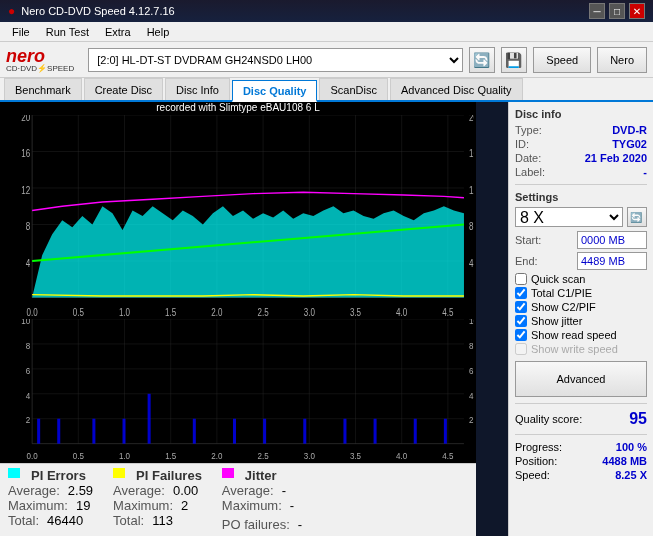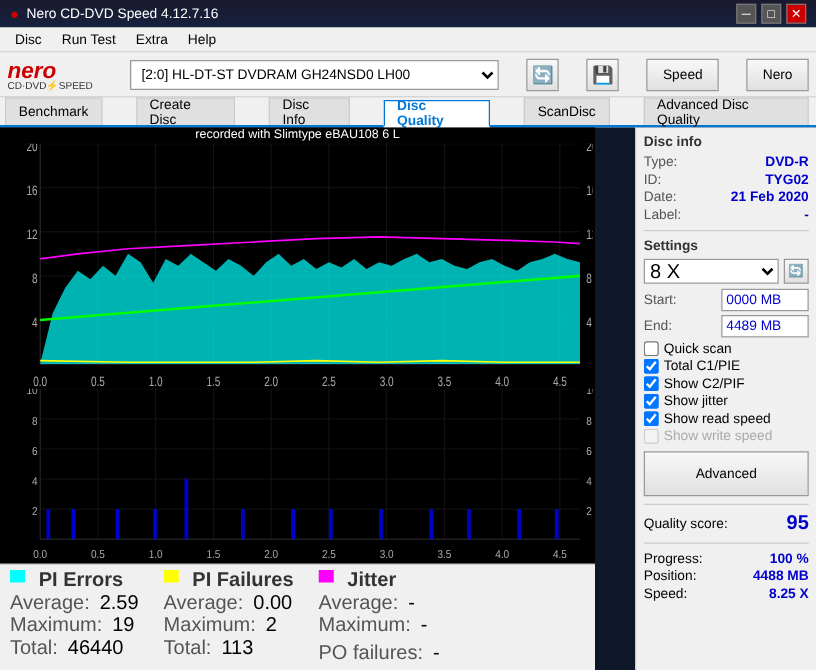--- a/index.html
+++ b/index.html
@@ -44,21 +44,21 @@
     }
 
     
     .toolbar {
       background: #f0f0f0;
       display: flex;
       align-items: center;
       padding: 3px 6px;
       height: 36px;
       border-bottom: 1px solid #ccc;
-      gap: 22px;
+      gap: 6px;
     }
     .logo-area {
       display: flex;
       align-items: center;
       margin-right: 8px;
     }
     .logo-nero {
       font-size: 18px;
       font-weight: bold;
       color: #cc0000;
@@ -97,21 +97,20 @@
 
     
     .tab-bar {
       background: #f0f0f0;
       display: flex;
       align-items: flex-end;
       padding: 0 4px;
       height: 24px;
       border-bottom: 2px solid #0078d7;
       font-size: 11px;
-      gap: 25px;
     }
     .tab {
       padding: 3px 10px;
       border: 1px solid #ccc;
       border-bottom: none;
       background: #e0e0e0;
       cursor: pointer;
       height: 22px;
       display: flex; align-items: center;
       margin-right: 2px;
@@ -138,21 +137,21 @@
       font-size: 10px;
       margin-bottom: 2px;
     }
 
     
     .stats-bar {
       background: #f0f0f0;
       display: flex;
       padding: 4px 8px;
       border-top: 1px solid #ccc;
-      font-size: 16px;
+      font-size: 13px;
       gap: 20px;
     }
     .stat-group { display: flex; flex-direction: column; }
     .stat-label { color: #333; font-weight: bold; }
     .stat-row { display: flex; gap: 8px; }
     .stat-key { color: #555; }
     .stat-val { color: #000; }
     .legend-box {
       width: 12px; height: 10px;
       display: inline-block;
@@ -257,21 +256,21 @@
     <span>Nero CD-DVD Speed 4.12.7.16</span>
   </div>
   <div class="title-bar-controls">
     <div class="title-bar-btn">─</div>
     <div class="title-bar-btn">□</div>
     <div class="title-bar-btn" style="background:#cc0000;">✕</div>
   </div>
 </div>
 
 <div class="menu-bar">
-  <span class="menu-item">Disc</span>
+  <span class="menu-item">File</span>
   <span class="menu-item">Run Test</span>
   <span class="menu-item">Extra</span>
   <span class="menu-item">Help</span>
 </div>
 
 <div class="toolbar">
   <div class="logo-area">
     <div>
       <div class="logo-nero">nero</div>
       <div class="logo-sub">CD·DVD<span style="color:#cc0000;">⚡</span>SPEED</div>

